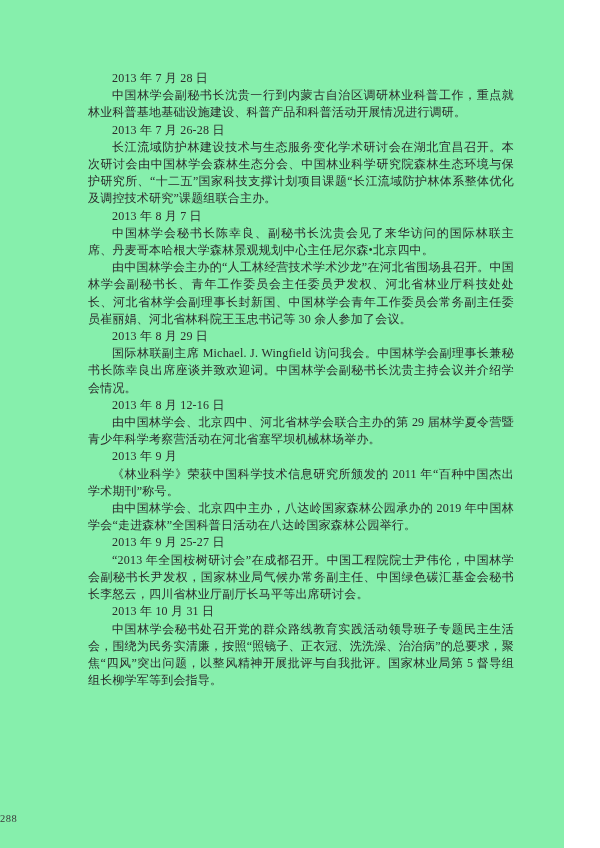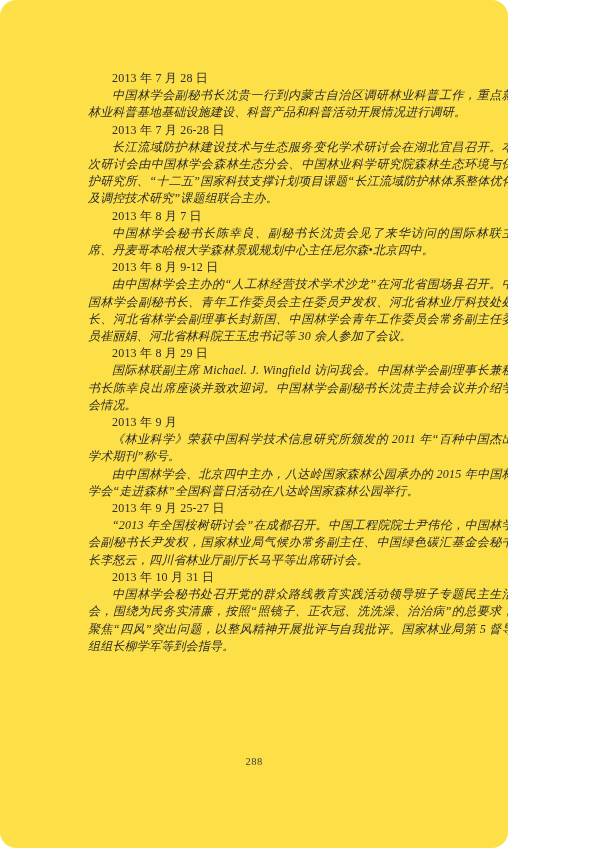--- a/index.html
+++ b/index.html
@@ -2,27 +2,26 @@
 <html lang="zh"><head>
 <meta charset="utf-8">
 <style>
   html, body {
     margin: 0;
     padding: 0;
     background: #ffffff;
   }
   .page {
     position: relative;
-    width: 508px;
+    width: 564px;
     height: 848px;
-    background: #fde047;
+    background: #86efac;
     font-family: "Liberation Serif", "DejaVu Serif", serif;
     color: #2b2b2b;
     overflow: hidden;
-    border-radius: 16px;
   }
   .content {
     position: absolute;
     left: 88px;
     top: 70px;
     width: 426px;
   }
   .entry p {
     margin: 0;
     font-size: 12px;
@@ -30,28 +29,26 @@
     text-indent: 2em;
     letter-spacing: 0.2px;
   }
   .entry .entry-date {
     text-align: left;
     white-space: nowrap;
   }
   .entry .entry-body {
     text-align: justify;
     text-justify: inter-ideograph;
-    font-style: italic;
   }
   .page-number {
     position: absolute;
     left: 0;
     width: 100%;
-    top: 756px;
-    text-align: center;
+    top: 813px;
     font-size: 10.5px;
     color: #3a3a3a;
     letter-spacing: 0.5px;
   }
 </style>
 </head>
 <body>
 
 <div class="page">
   <div class="content" id="entries-container">
@@ -64,37 +61,40 @@
     <p class="entry-date">2013 年 7 月 26-28 日</p>
     <p class="entry-body">长江流域防护林建设技术与生态服务变化学术研讨会在湖北宜昌召开。本次研讨会由中国林学会森林生态分会、中国林业科学研究院森林生态环境与保护研究所、“十二五”国家科技支撑计划项目课题“长江流域防护林体系整体优化及调控技术研究”课题组联合主办。</p>
   </div>
 
   <div class="entry">
     <p class="entry-date">2013 年 8 月 7 日</p>
     <p class="entry-body">中国林学会秘书长陈幸良、副秘书长沈贵会见了来华访问的国际林联主席、丹麦哥本哈根大学森林景观规划中心主任尼尔森•北京四中。</p>
   </div>
 
   <div class="entry">
-    <p class="entry-date">2013 年 8 月 9-12 日</p>
     <p class="entry-body">由中国林学会主办的“人工林经营技术学术沙龙”在河北省围场县召开。中国林学会副秘书长、青年工作委员会主任委员尹发权、河北省林业厅科技处处长、河北省林学会副理事长封新国、中国林学会青年工作委员会常务副主任委员崔丽娟、河北省林科院王玉忠书记等 30 余人参加了会议。</p>
   </div>
 
   <div class="entry">
     <p class="entry-date">2013 年 8 月 29 日</p>
     <p class="entry-body">国际林联副主席 Michael. J. Wingfield 访问我会。中国林学会副理事长兼秘书长陈幸良出席座谈并致欢迎词。中国林学会副秘书长沈贵主持会议并介绍学会情况。</p>
   </div>
 
+  <div class="entry">
+    <p class="entry-date">2013 年 8 月 12-16 日</p>
+    <p class="entry-body">由中国林学会、北京四中、河北省林学会联合主办的第 29 届林学夏令营暨青少年科学考察营活动在河北省塞罕坝机械林场举办。</p>
+  </div>
 
   <div class="entry">
     <p class="entry-date">2013 年 9 月</p>
     <p class="entry-body">《林业科学》荣获中国科学技术信息研究所颁发的 2011 年“百种中国杰出学术期刊”称号。</p>
   </div>
 
   <div class="entry">
-    <p class="entry-body">由中国林学会、北京四中主办，八达岭国家森林公园承办的 2015 年中国林学会“走进森林”全国科普日活动在八达岭国家森林公园举行。</p>
+    <p class="entry-body">由中国林学会、北京四中主办，八达岭国家森林公园承办的 2019 年中国林学会“走进森林”全国科普日活动在八达岭国家森林公园举行。</p>
   </div>
 
   <div class="entry">
     <p class="entry-date">2013 年 9 月 25-27 日</p>
     <p class="entry-body">“2013 年全国桉树研讨会”在成都召开。中国工程院院士尹伟伦，中国林学会副秘书长尹发权，国家林业局气候办常务副主任、中国绿色碳汇基金会秘书长李怒云，四川省林业厅副厅长马平等出席研讨会。</p>
   </div>
 
   <div class="entry">
     <p class="entry-date">2013 年 10 月 31 日</p>
     <p class="entry-body">中国林学会秘书处召开党的群众路线教育实践活动领导班子专题民主生活会，围绕为民务实清廉，按照“照镜子、正衣冠、洗洗澡、治治病”的总要求，聚焦“四风”突出问题，以整风精神开展批评与自我批评。国家林业局第 5 督导组组长柳学军等到会指导。</p>

